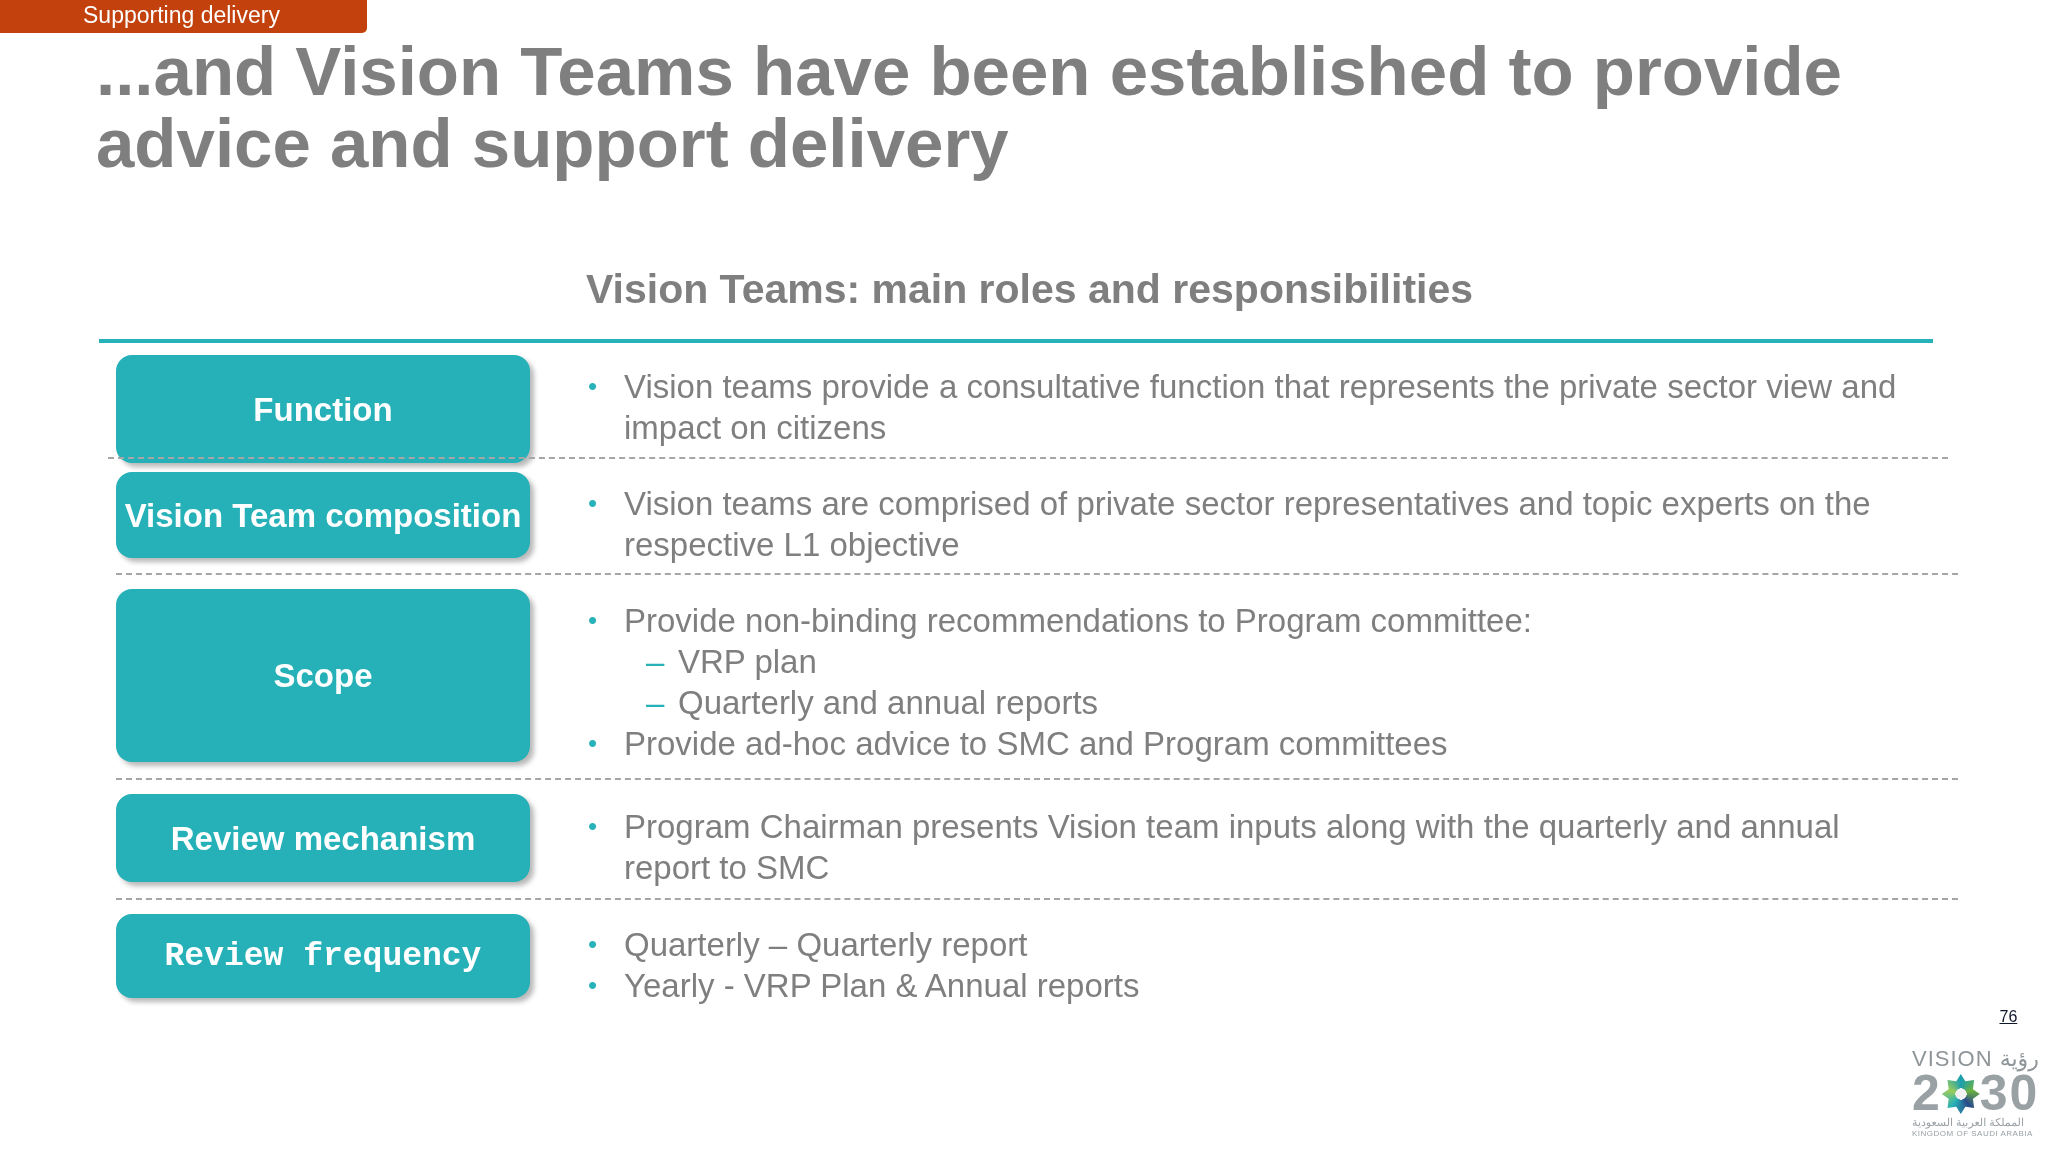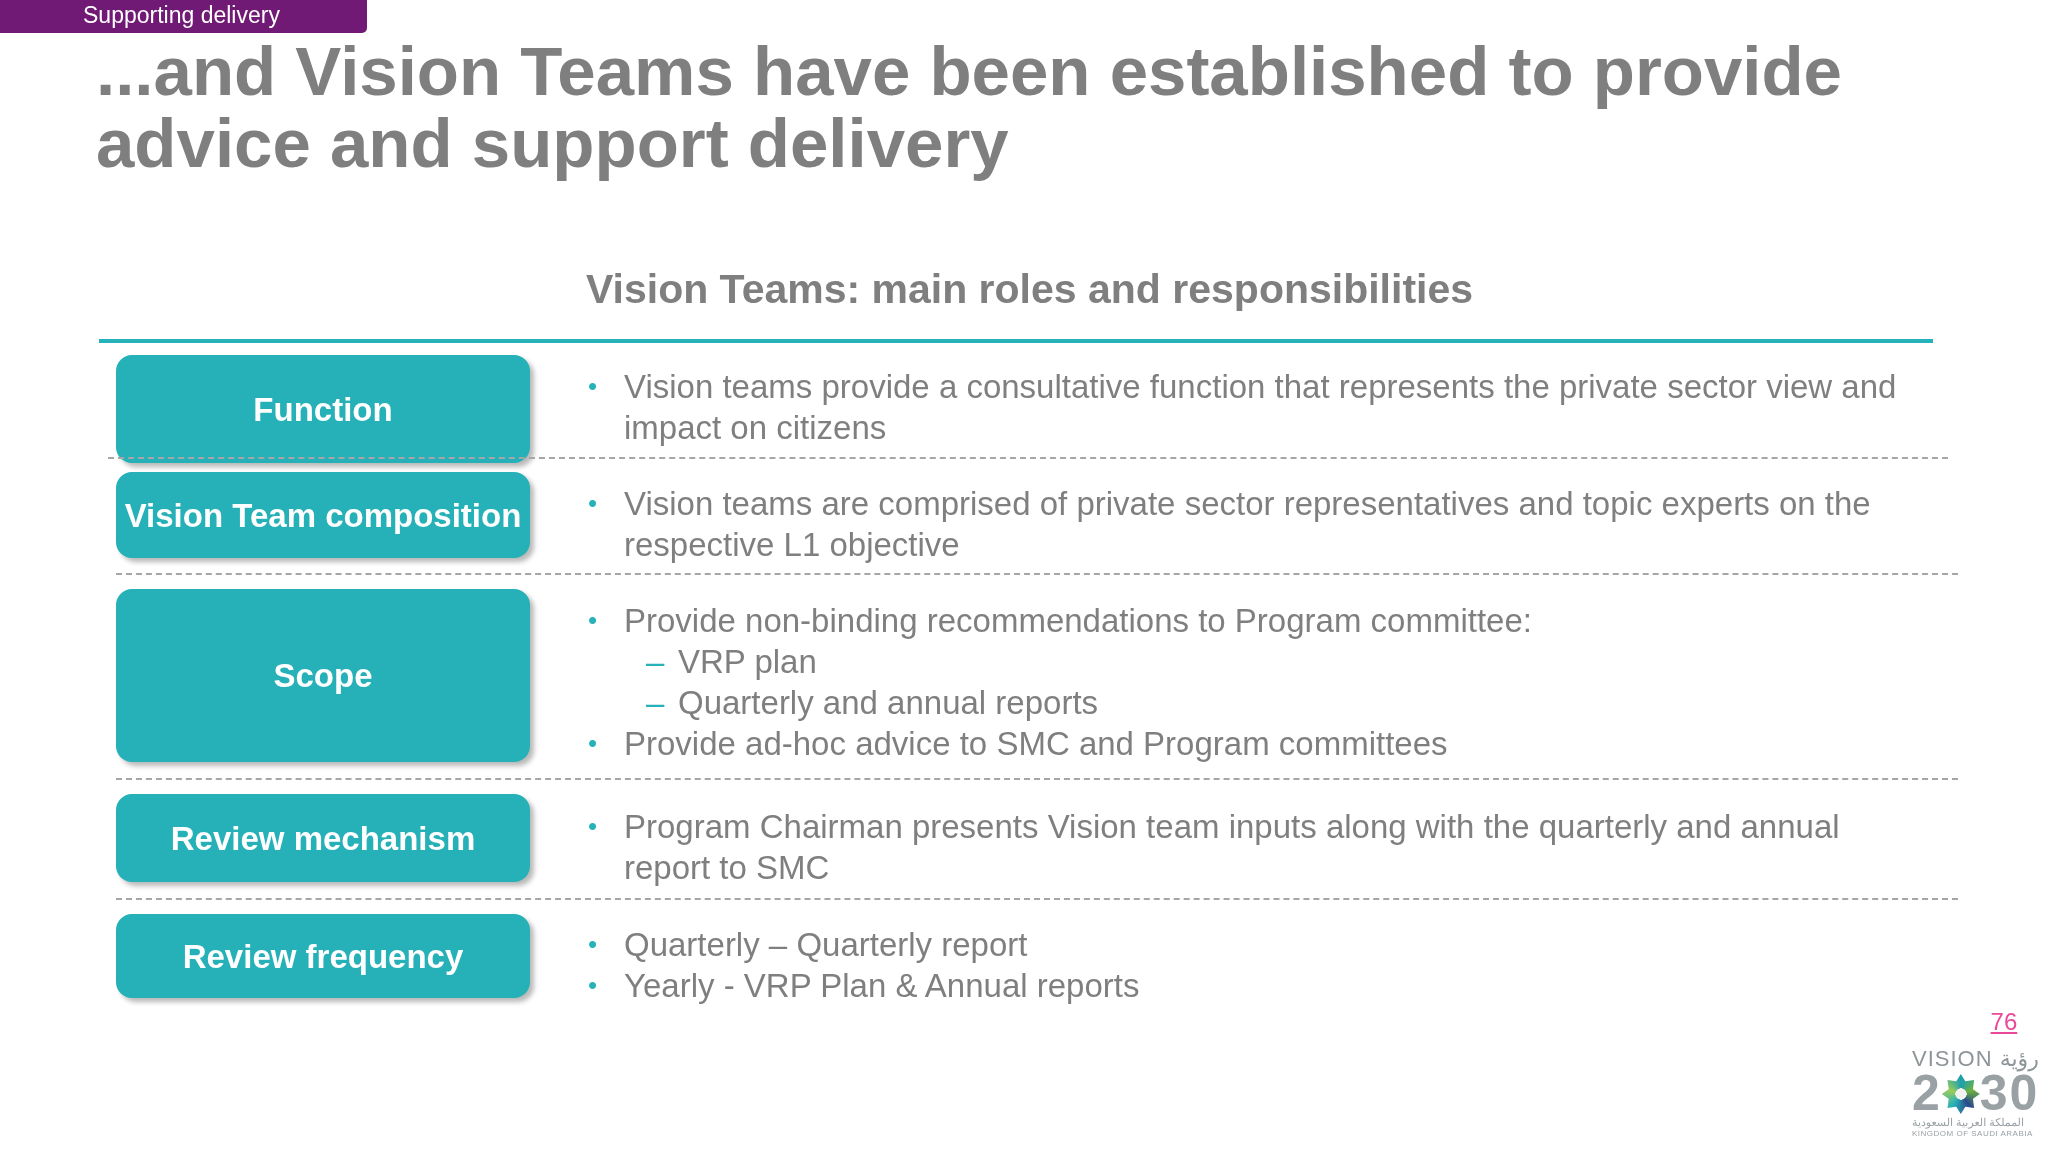--- a/index.html
+++ b/index.html
@@ -1,39 +1,39 @@
 <!DOCTYPE html>
 <html><head>
 <meta charset="utf-8">
 <style>
   html, body { margin: 0; padding: 0; background: #ffffff; }
   body { width: 2048px; height: 1153px; position: relative; overflow: hidden;
          font-family: "Liberation Sans", sans-serif; color: #7f7f7f; }
   .tag { position: absolute; left: 0; top: 0; width: 367px; height: 33px;
-         background: #701a75; border-radius: 0 0 5px 0; color: #ffffff;
+         background: #c2410c; border-radius: 0 0 5px 0; color: #ffffff;
          font-size: 23px; line-height: 31px; padding-left: 83px; box-sizing: border-box; }
   .title { position: absolute; left: 96px; top: 36px; width: 1900px; margin: 0;
            font-size: 69px; font-weight: bold; line-height: 72px; color: #7f7f7f; }
   .subtitle { position: absolute; left: 0; width: 2048px; top: 266px; text-align: center;
               padding-left: 13px; box-sizing: border-box; margin: 0;
               font-size: 41px; font-weight: bold; color: #7f7f7f; }
   .subtitle span { position: relative; left: -1px; }
   .rule { position: absolute; left: 99px; width: 1834px; top: 339px; height: 4px; background: #27b1b8; }
   .row-label { position: absolute; left: 116px; width: 414px; background: #25b1b7;
                border-radius: 16px; color: #ffffff; font-weight: bold; font-size: 33px;
                line-height: 41px; display: flex; align-items: center; justify-content: center;
                text-align: center; box-shadow: 4px 4px 5px rgba(0,0,0,0.28); }
   .dash { position: absolute; height: 0; border-top: 2px dashed #a6a6a6; }
   .content { position: absolute; left: 588px; width: 1330px; font-size: 33px; line-height: 41px; color: #7f7f7f; }
   .content ul { list-style: none; margin: 0; padding: 0; }
   .content li { position: relative; padding-left: 36px; }
   .content li .bullet { position: absolute; left: 0; top: 0; color: #27b1b8; font-size: 26px; }
   .content li.sub { padding-left: 90px; }
   .content li.sub .bullet { left: 58px; color: #27b1b8; font-size: 33px; }
-  .page-num { position: absolute; right: 1.5%; top: 1008px; font-size: 24px; color: #ec4899; text-decoration: underline; }
+  .page-num { position: absolute; right: 1.5%; top: 1008px; font-size: 16px; color: #0f172a; text-decoration: underline; }
   .logo { position: absolute; left: 1912px; top: 1048px; width: 134px; height: 96px; }
   .logo .vision { font-size: 22px; color: #8e9599; letter-spacing: 1px; line-height: 22px; }
   .logo .year { font-size: 50px; font-weight: bold; color: #9aa1a5; line-height: 46px; letter-spacing: 2px; }
   .logo .ksa { font-size: 8px; color: #9aa1a5; letter-spacing: 0.5px; }
   .logo .ar { font-size: 11px; color: #9aa1a5; line-height: 13px; }
   .emblem { display: inline-block; width: 38px; height: 40px; vertical-align: top; margin-top: 4px;
             background: radial-gradient(circle, #f2f2f2 20%, transparent 21%),
             conic-gradient(#1a9fb0, #6db33f, #2a4a8a, #27b1b8, #9ccd5a, #1a9fb0);
             clip-path: polygon(50% 0, 62% 18%, 85% 15%, 82% 38%, 100% 50%, 82% 62%, 85% 85%, 62% 82%, 50% 100%, 38% 82%, 15% 85%, 18% 62%, 0 50%, 18% 38%, 15% 15%, 38% 18%); }
 </style>
@@ -76,21 +76,21 @@
 <div class="dash" style="top:778px;left:116px;width:1842px;"></div>
 
 <div class="row-label" style="top:794px;height:88px;">Review mechanism</div>
 <div class="content" style="top:806px;">
   <ul>
     <li><span class="bullet">•</span><span>Program Chairman presents Vision team inputs along with the quarterly and annual report to SMC</span></li>
   </ul>
 </div>
 <div class="dash" style="top:898px;left:116px;width:1842px;"></div>
 
-<div class="row-label" style="top:914px;height:84px;">Review frequency</div>
+<div class="row-label" style="top:914px;height:84px;font-family:Liberation Mono, monospace;">Review frequency</div>
 <div class="content" style="top:924px;">
   <ul>
     <li><span class="bullet">•</span><span>Quarterly – Quarterly report</span></li>
     <li><span class="bullet">•</span><span>Yearly - VRP Plan &amp; Annual reports</span></li>
   </ul>
 </div>
 
 <div class="page-num">76</div>
 
 <div class="logo">

